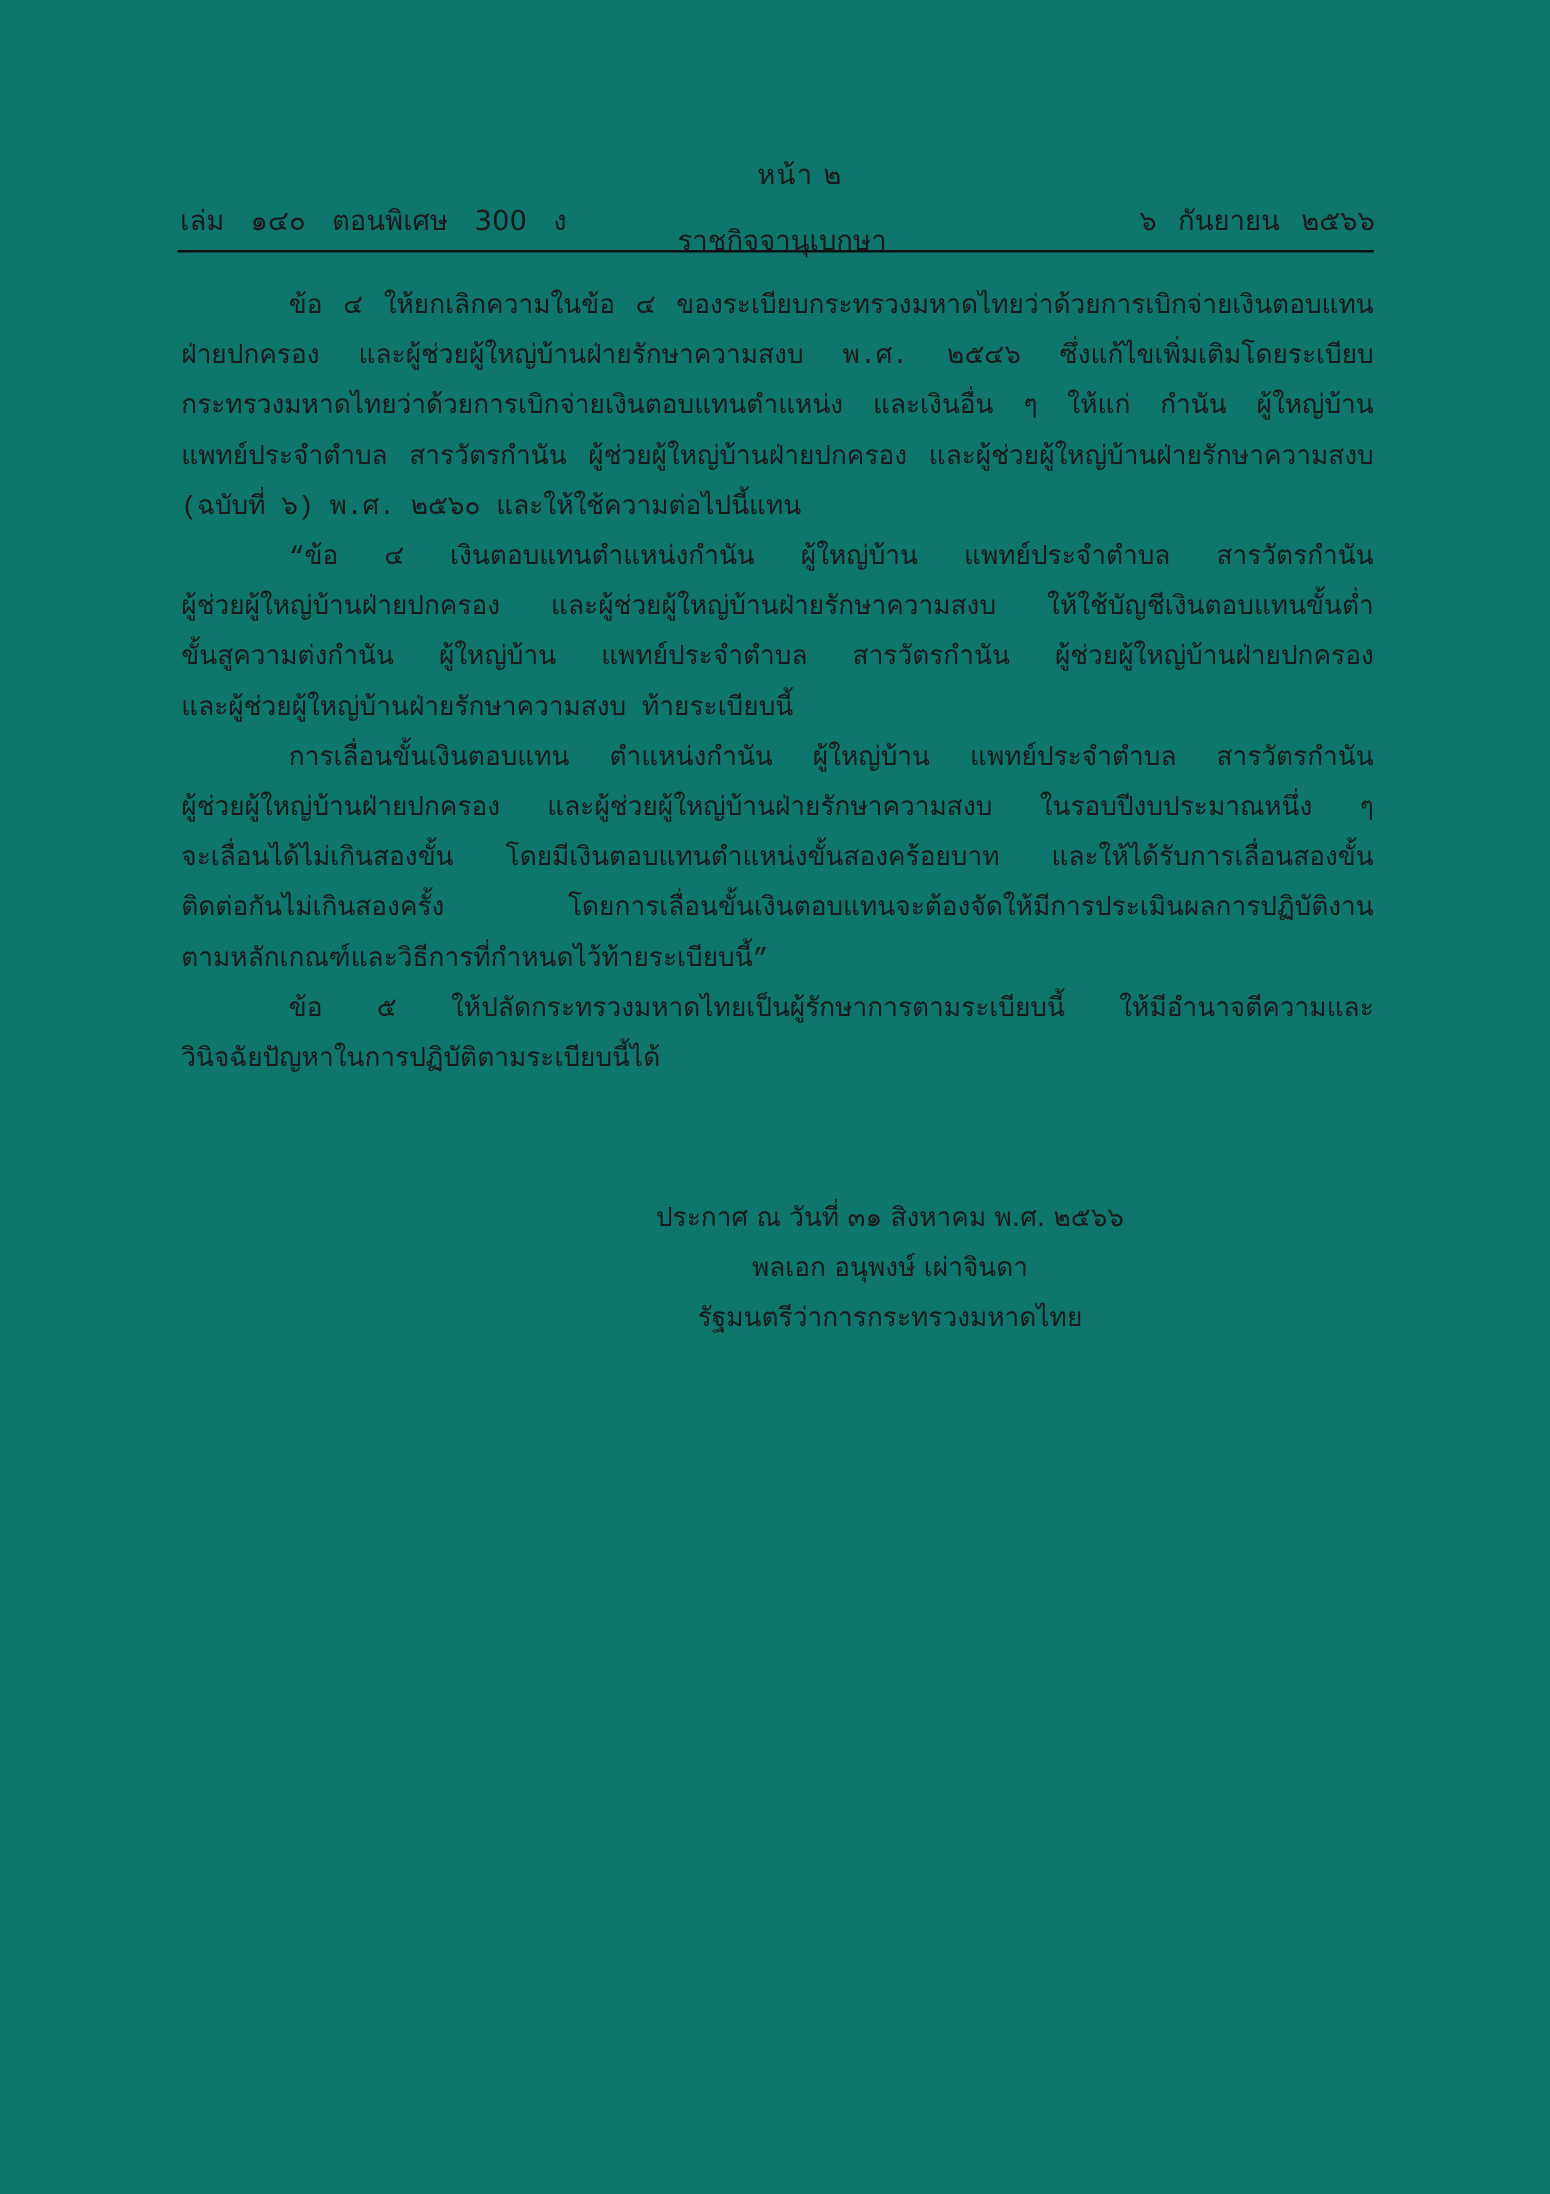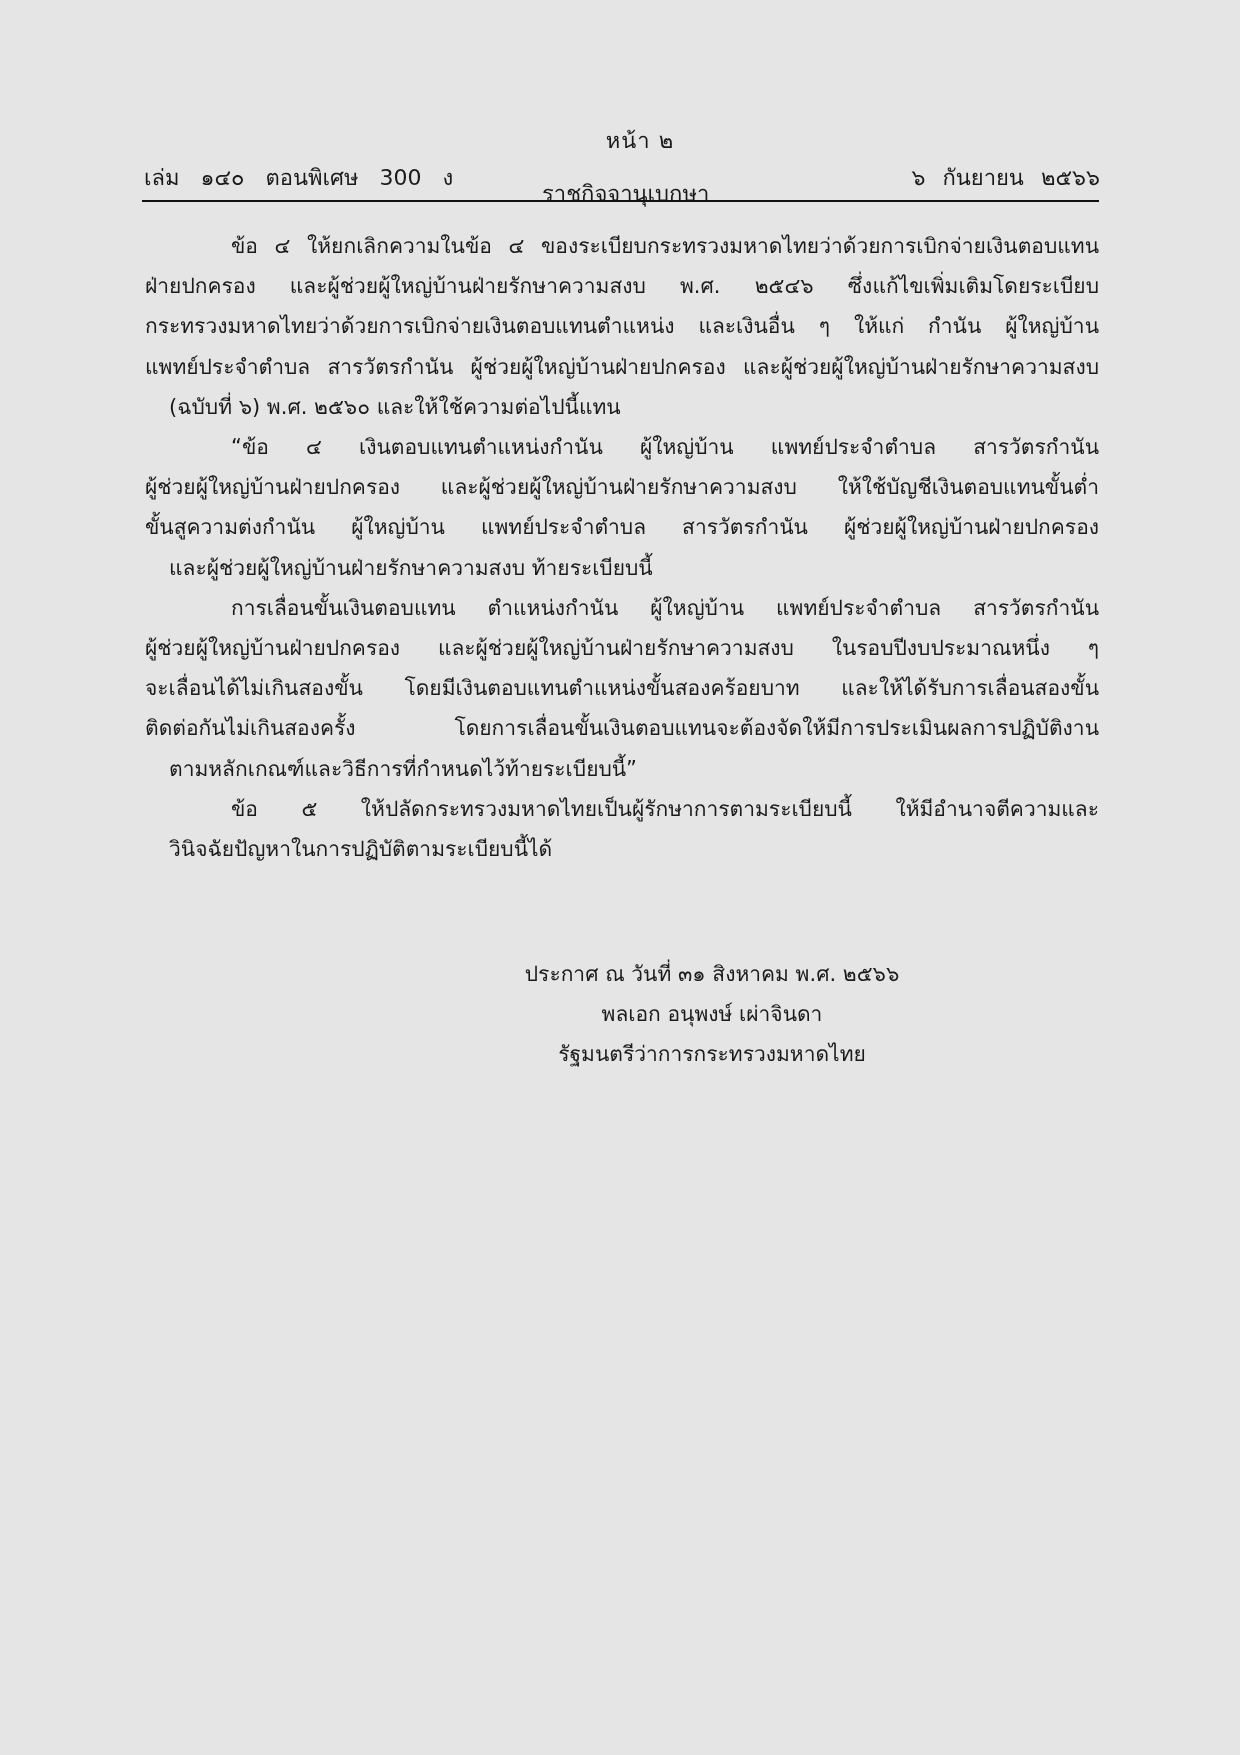--- a/index.html
+++ b/index.html
@@ -4,43 +4,43 @@
 <style>
   html, body { margin: 0; padding: 0; background: #ffffff; }
   body {
     width: 1240px;
     height: 1755px;
     position: relative;
     overflow: hidden;
     font-family: "DejaVu Sans", "Liberation Sans", sans-serif;
     color: #1a1a1a;
   }
-  .page { position: absolute; left: 0; top: 0; width: 1240px; height: 1755px; background: #e5e5e5; }
+  .page { position: absolute; left: 0; top: 0; width: 1240px; height: 1755px; background: #0f766e; }
   .page-number {
     position: absolute; top: 126px; left: 0; width: 1240px;
     text-align: center; font-size: 22px; line-height: 30px; letter-spacing: 1px;
     transform: translateX(20px);
   }
   .header-row {
     position: absolute; top: 162px; left: 144px; width: 956px; height: 32px;
     font-size: 22px; line-height: 32px; white-space: nowrap;
   }
   .header-left { position: absolute; left: 0; top: 0; word-spacing: 14px; }
   .header-center { position: absolute; left: 398px; top: 16px; }
   .header-right { position: absolute; right: 0; top: 0; word-spacing: 10px; }
   .header-rule {
     position: absolute; top: 200px; left: 142px; width: 957px; height: 2px; background: #111;
   }
   .body-text {
     position: absolute; top: 226px; left: 145px; width: 954px;
     font-size: 21px; line-height: 40.2px;
   }
-  .para { margin: 0; text-align: justify; text-align-last: left; }
+  .para { margin: 0; text-align: justify; text-align-last: left; font-family: Liberation Mono, monospace; }
   .para .line { display: block; white-space: nowrap; text-align-last: justify; text-align: justify; }
-  .para .line.last { text-align-last: left; margin-left: 24px; }
+  .para .line.last { text-align-last: left; }
   .para .line.indent { padding-left: 86px; }
   .signature {
     position: absolute; top: 954px; left: 462px; width: 500px;
     text-align: center; font-size: 21px; line-height: 40px;
   }
   .signature .sig-line { display: block; white-space: nowrap; }
 </style>
 </head>
 <body>
 

